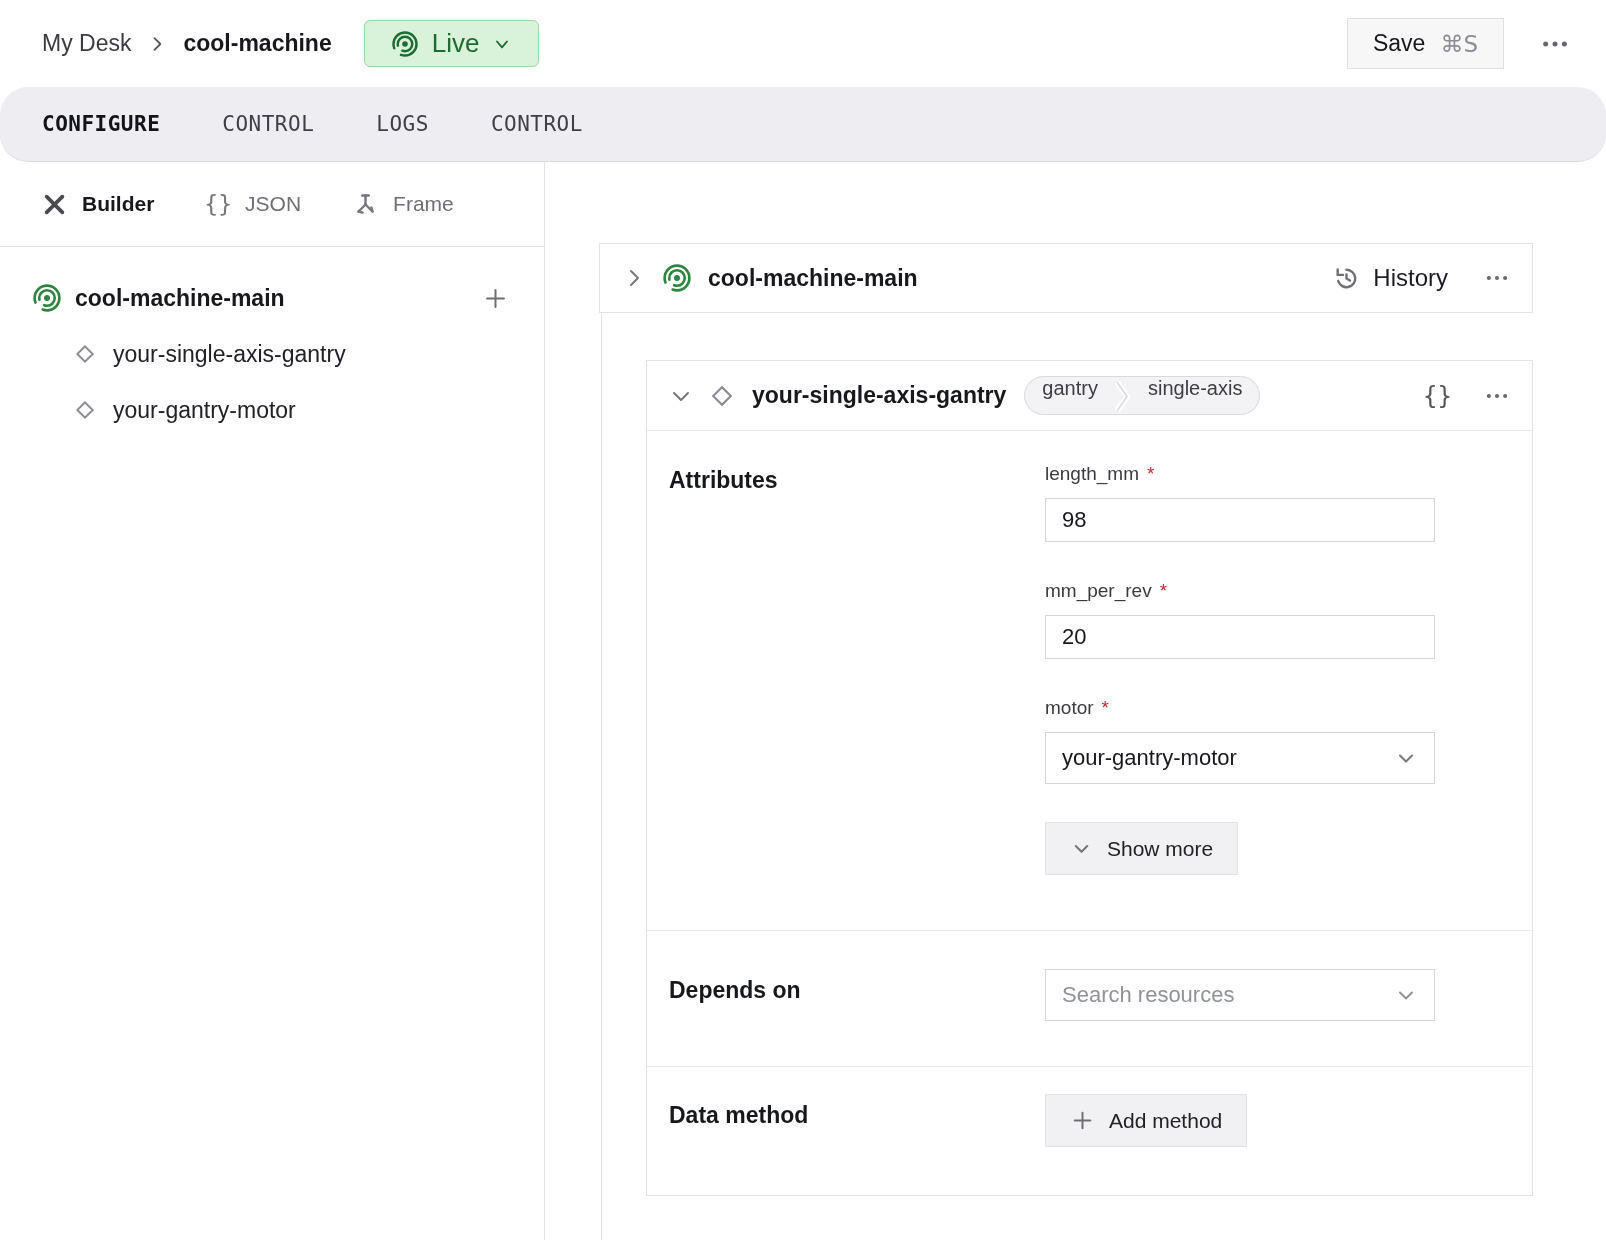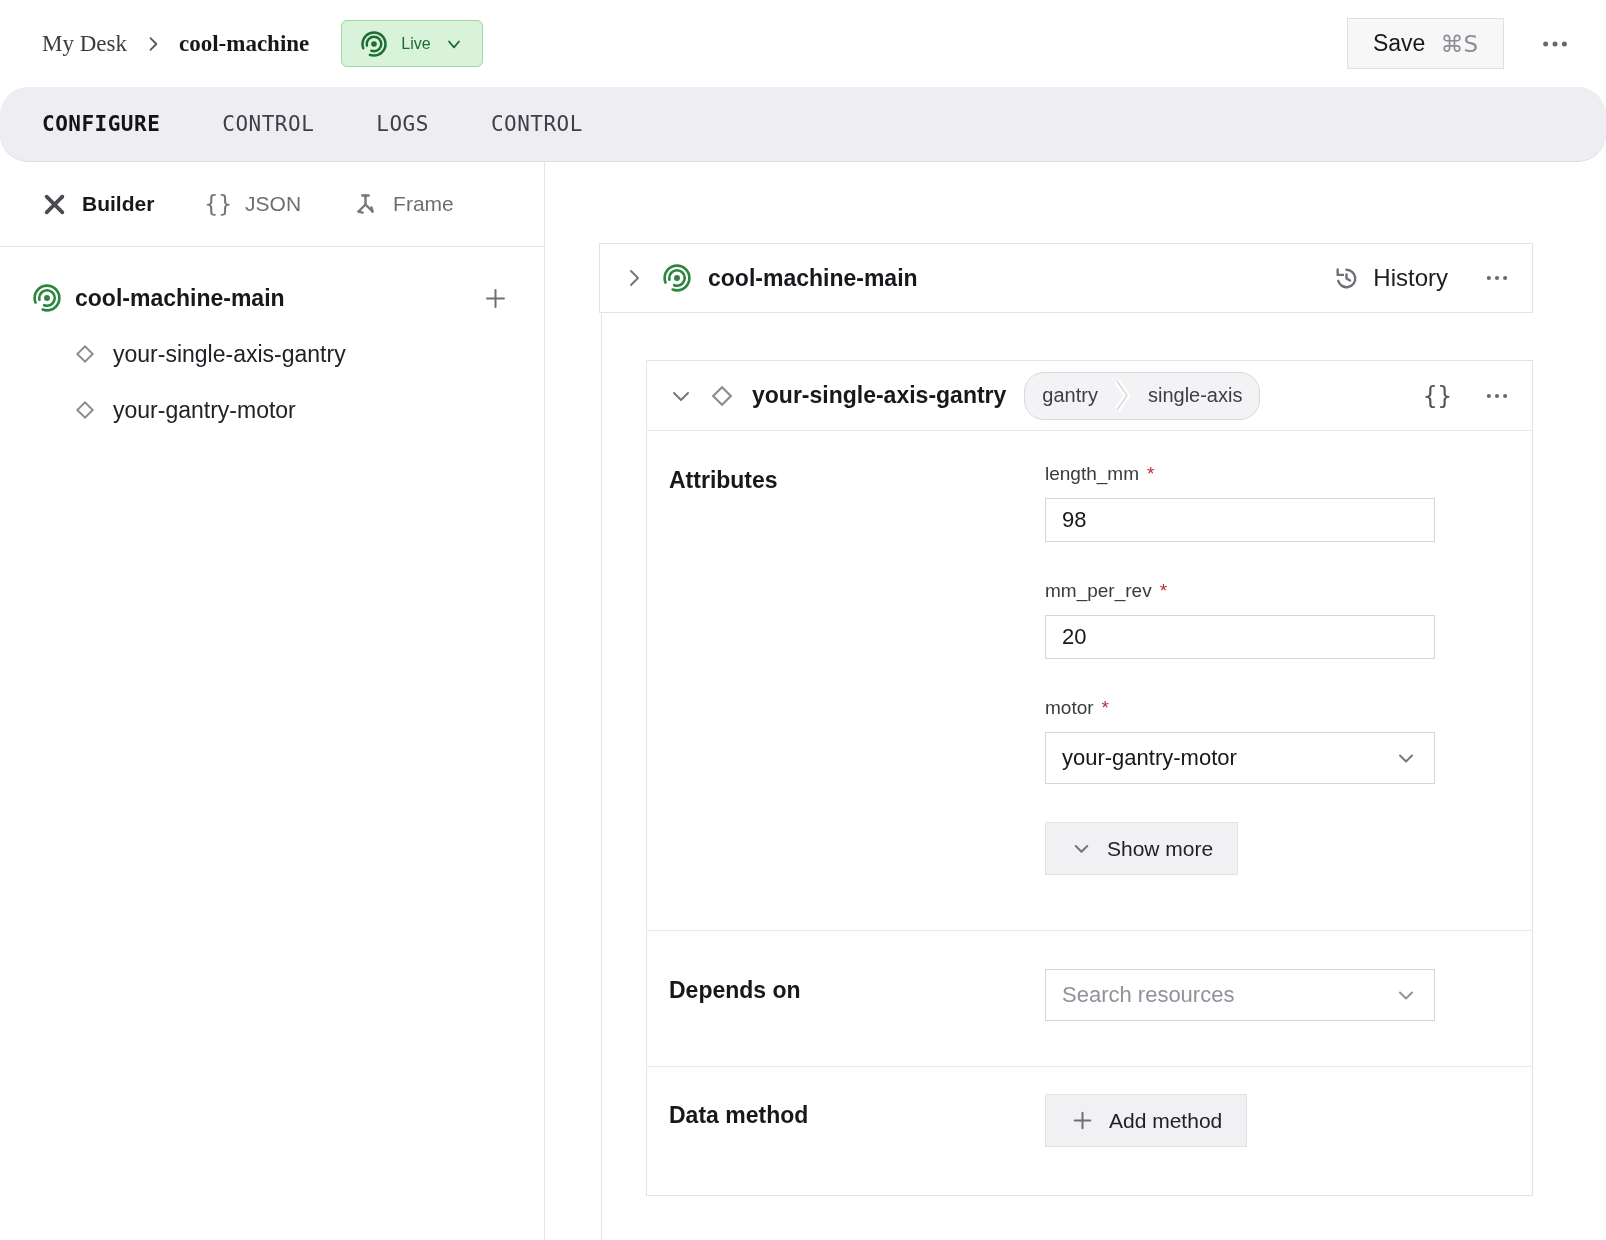--- a/index.html
+++ b/index.html
@@ -6,27 +6,27 @@
   html,body { background:#fff; }
   .canvas {
     position:relative; width:1606px; height:1240px; overflow:hidden;
     background:#fff; color:#1c1d21;
     font-family:"Liberation Sans", sans-serif;
   }
   button { font-family:inherit; cursor:pointer; }
 
   
   .topbar { height:87px; display:flex; align-items:center; padding:0 36px 0 42px; background:#fff; }
-  .breadcrumb { display:flex; align-items:center; gap:16px; font-size:23px;font-family:Liberation Serif, serif; }
+  .breadcrumb { display:flex; align-items:center; gap:16px; font-size:23px; }
   .crumb-parent { color:#3a3b41; }
   .crumb-current { font-weight:700; color:#17181c; }
   .live-badge {
     margin-left:32px; display:flex; align-items:center; gap:13px;
     background:#d9f2da; border:1px solid #9ed8a4; border-radius:6px;
-    height:47px; padding:0 18px; color:#1e6b33; font-size:16px;
+    height:47px; padding:0 26px; color:#1e6b33; font-size:26px;
   }
   .topbar-right { margin-left:auto; display:flex; align-items:center; gap:36px; }
   .save-btn {
     display:flex; align-items:center; gap:15px;
     background:#f7f7f8; border:1px solid #dfdfe4;
     height:51px; padding:0 25px; font-size:23px; color:#17181c;
   }
   .save-shortcut { color:#8d8e95; font-family:"DejaVu Sans", sans-serif; }
   .icon-btn { background:none; border:none; color:#5c5d63; display:flex; align-items:center; }
 
@@ -69,21 +69,21 @@
   }
   .part-title { font-weight:700; font-size:23px; margin-left:16px; color:#17181c; }
   .part-right { margin-left:auto; display:flex; align-items:center; gap:36px; }
   .history-btn { display:flex; align-items:center; gap:12px; font-size:24px; color:#1c1d22; background:none; border:none; }
   .history-btn .hicon { color:#6f7076; }
 
   .component-card { position:absolute; left:101px; top:198px; right:73px; border:1px solid #e2e2e7; background:#fff; }
   .comp-header { height:70px; border-bottom:1px solid #e9e9ed; display:flex; align-items:center; padding:0 22px; }
   .comp-title { font-weight:700; font-size:23px; margin-left:15px; color:#17181c; }
   .badge-pill {
-    margin-left:18px; display:flex; align-items:center; height:48px;
+    margin-left:18px; display:flex; align-items:flex-start; height:39px;
     border:1px solid #d8d8de; border-radius:20px; background:#f3f3f5;
     overflow:hidden; font-size:20px; color:#3d3e44;
   }
   .badge-seg { padding:0 17px; }
   .comp-right { margin-left:auto; display:flex; align-items:center; gap:32px; }
   .braces-btn { background:none; border:none; font-family:"DejaVu Sans Mono", monospace; font-size:24px; color:#55565c; }
 
   .section { display:flex; padding:32px 24px 46px 22px; }
   .section + .section { border-top:1px solid #e9e9ed; }
   .section-label { width:376px; font-weight:700; font-size:23px; color:#17181c; padding-top:4px; }

